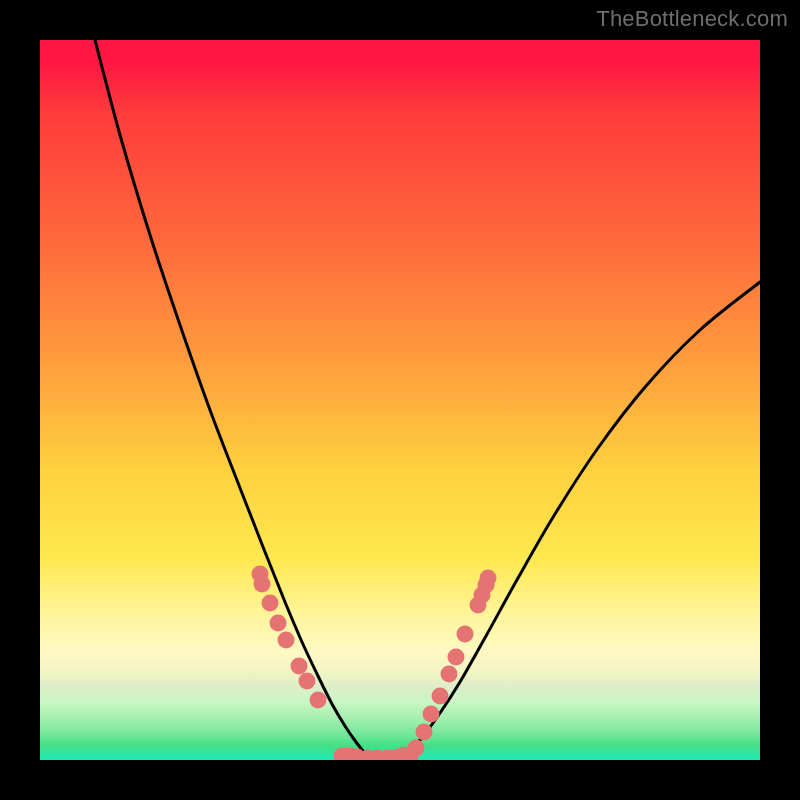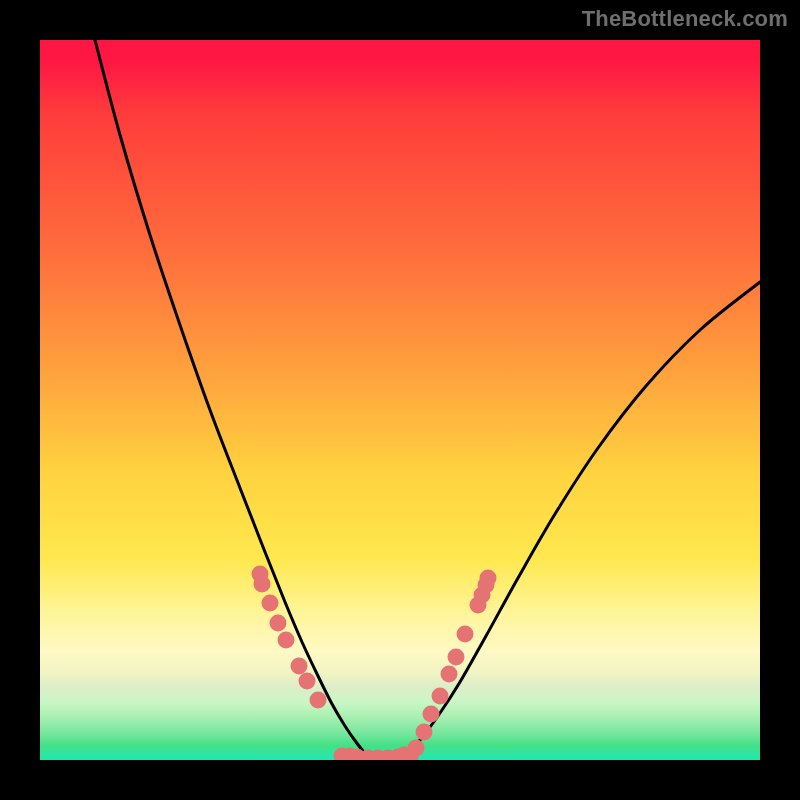--- a/index.html
+++ b/index.html
@@ -58,21 +58,21 @@
     top: 0;
     width: 720px;
     height: 720px;
   }
   .watermark {
     position: absolute;
     top: 6px;
     right: 12px;
     font-family: Arial, Helvetica, sans-serif;
     font-size: 22px;
-    font-weight: 700;
+    font-weight: 400;
     color: #6e6e6e;
     letter-spacing: 0.2px;
   }
 </style>
 </head>
 <body>
 
 <div class="frame">
   <div class="watermark">TheBottleneck.com</div>
   <div class="plot">

